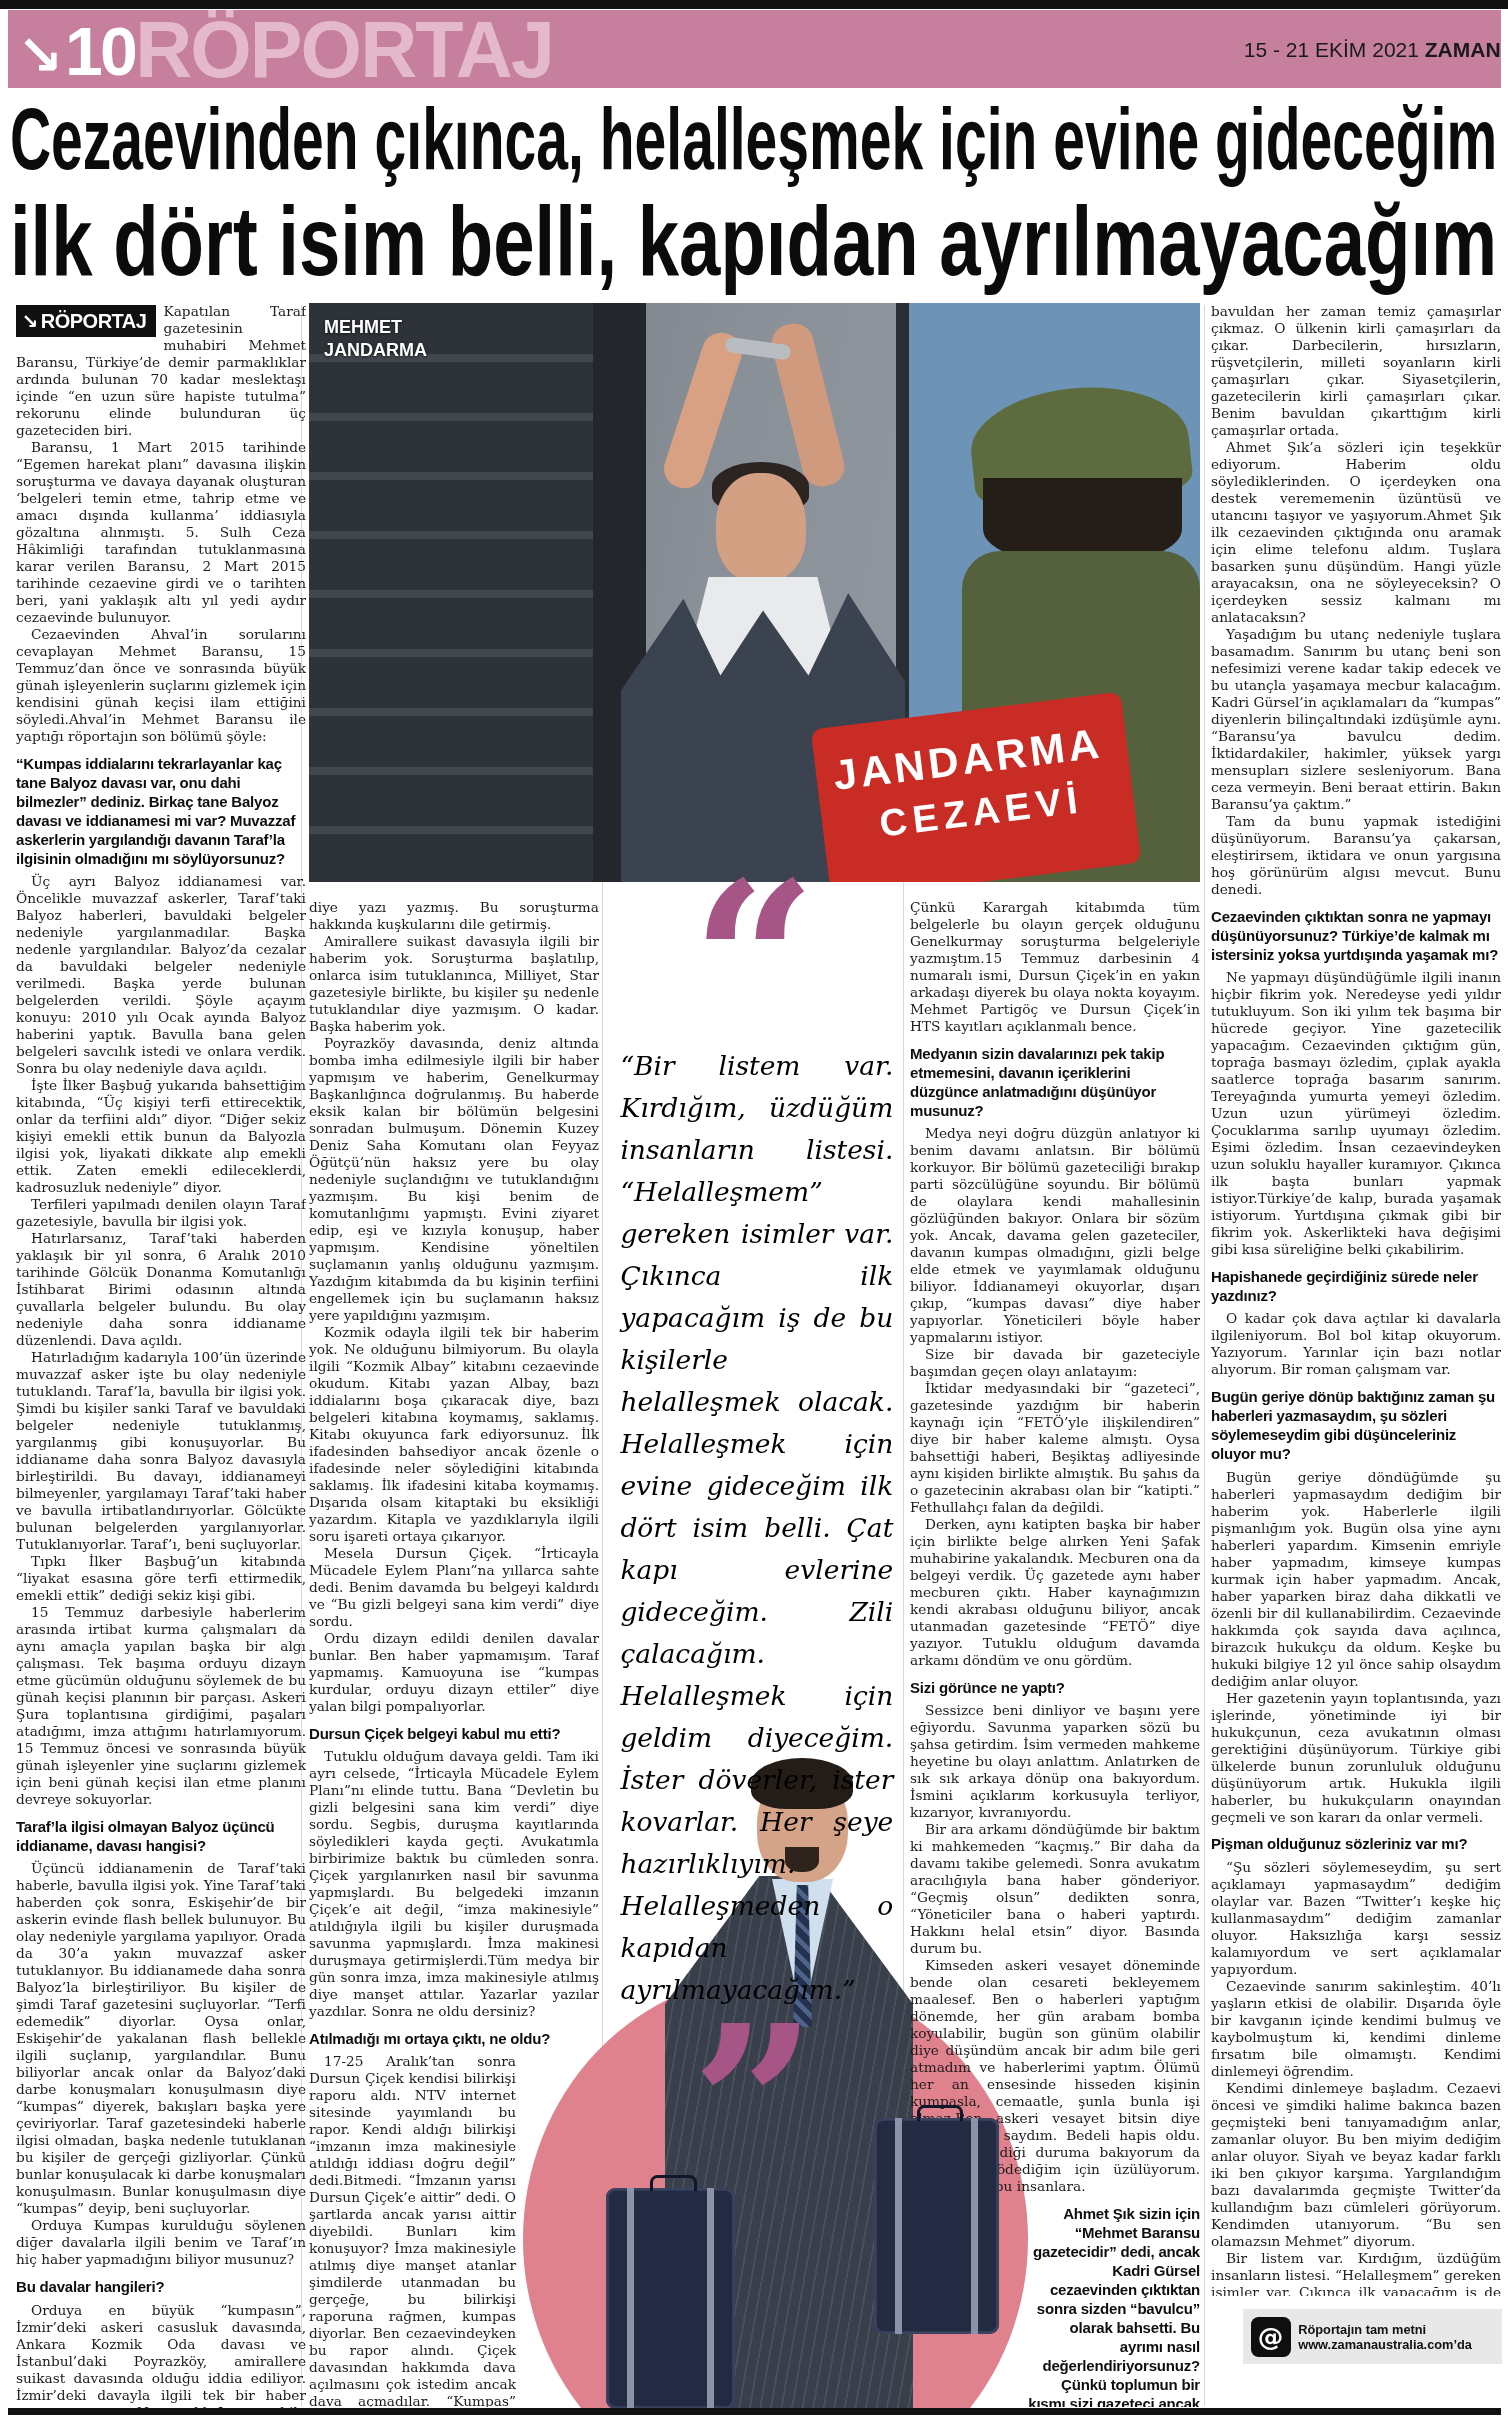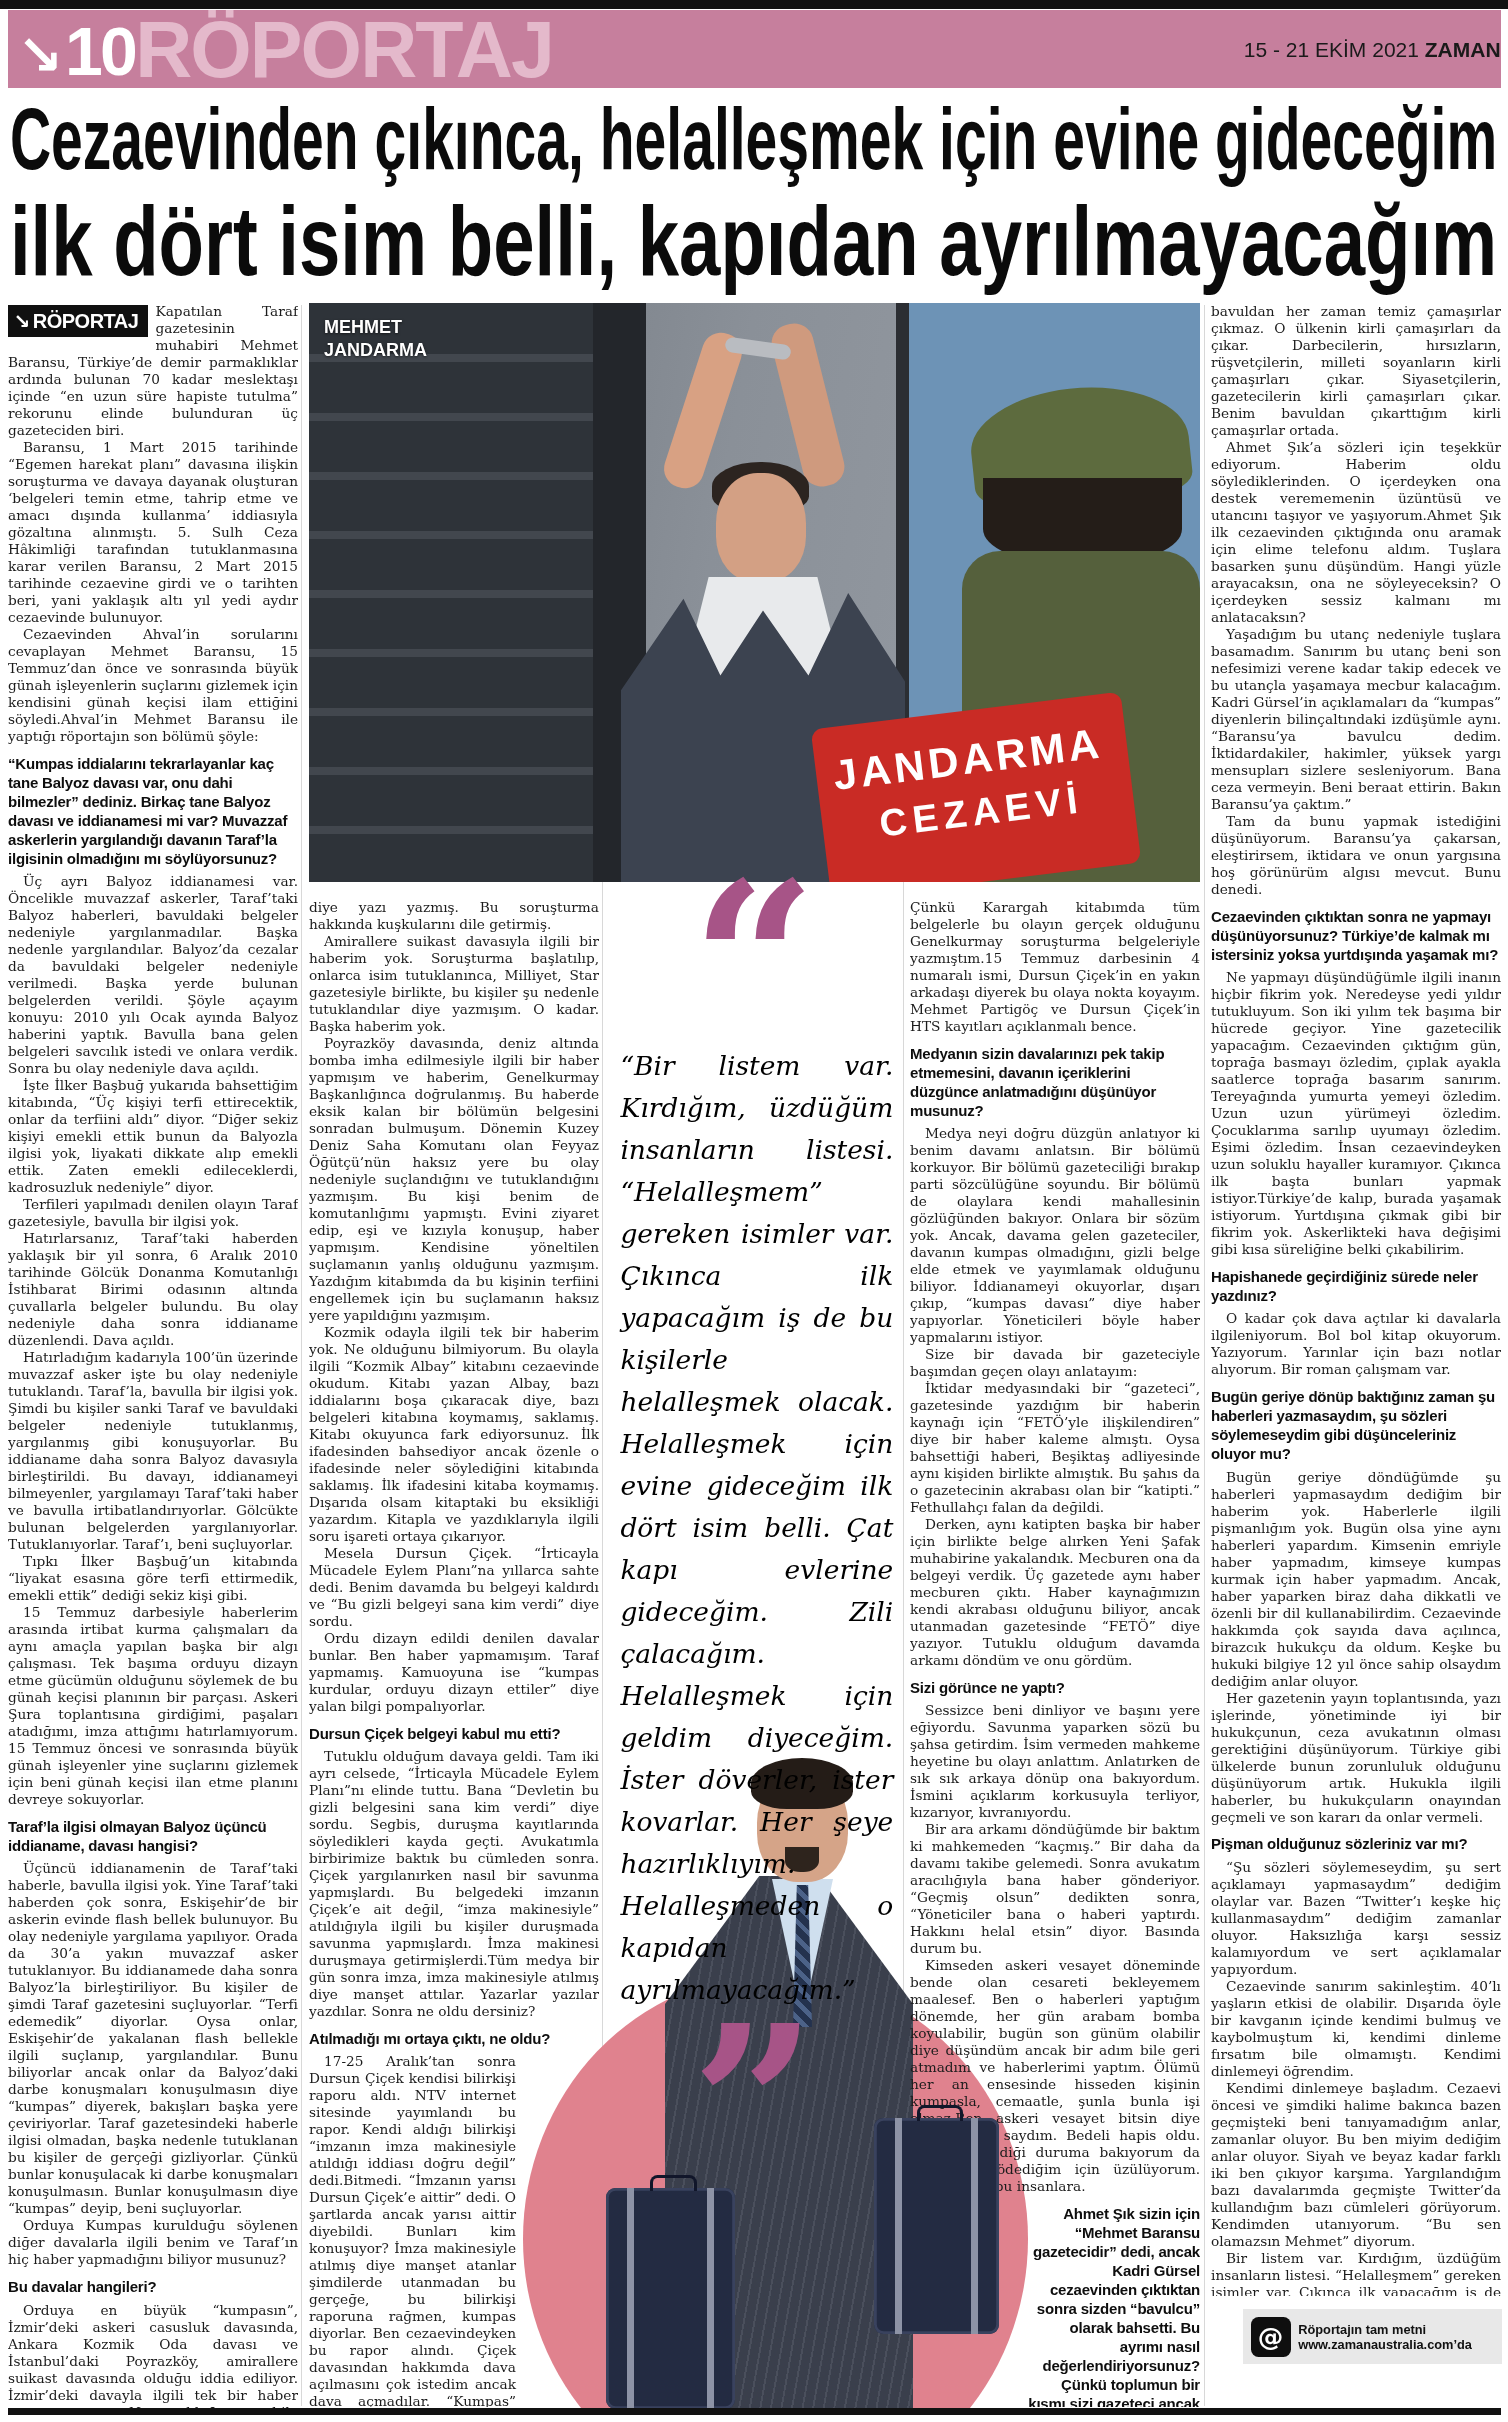--- a/index.html
+++ b/index.html
@@ -16,21 +16,21 @@
   .band-section{font:bold 79px/76px "Liberation Sans",sans-serif;color:#e4b9cb;letter-spacing:-1.9px;}
   .band-date{margin-left:auto;font:21px/23px "Liberation Sans",sans-serif;color:#1a1a1a;}
   .band-date b{font-weight:bold;}
 
   
   .headline{position:absolute;left:7.6px;top:91px;width:1493px;}
   .headline svg{display:block;}
 
   
   .col{position:absolute;top:303px;width:290px;height:2105px;overflow:hidden;z-index:4;}
-  .c1{left:8px;}   .c2{left:309px;padding-top:596px;height:1508px;}
+  .c1{left:16px;}   .c2{left:309px;padding-top:596px;height:1508px;}
   .c3{left:609px;} .c4{left:910px;padding-top:596px;height:1508px;}
   .c5{left:1211px;height:1993px;}
   .vsep{position:absolute;top:305px;width:0.9px;height:2101px;background:#d8d8d8;z-index:1;}
 
   .it-p,.it-l{font:13.7px/17px "DejaVu Serif",serif;color:#1c1c1c;text-align:justify;
               text-indent:15px;margin:0;}
   .it-l{text-indent:0;}
   .it-q{font:bold 15px/19px "Liberation Sans",sans-serif;color:#0e0e0e;margin:8.5px 0 5.7px;
         text-indent:0;text-align:left;letter-spacing:-0.2px;}
   .pr{padding-right:83px;}

